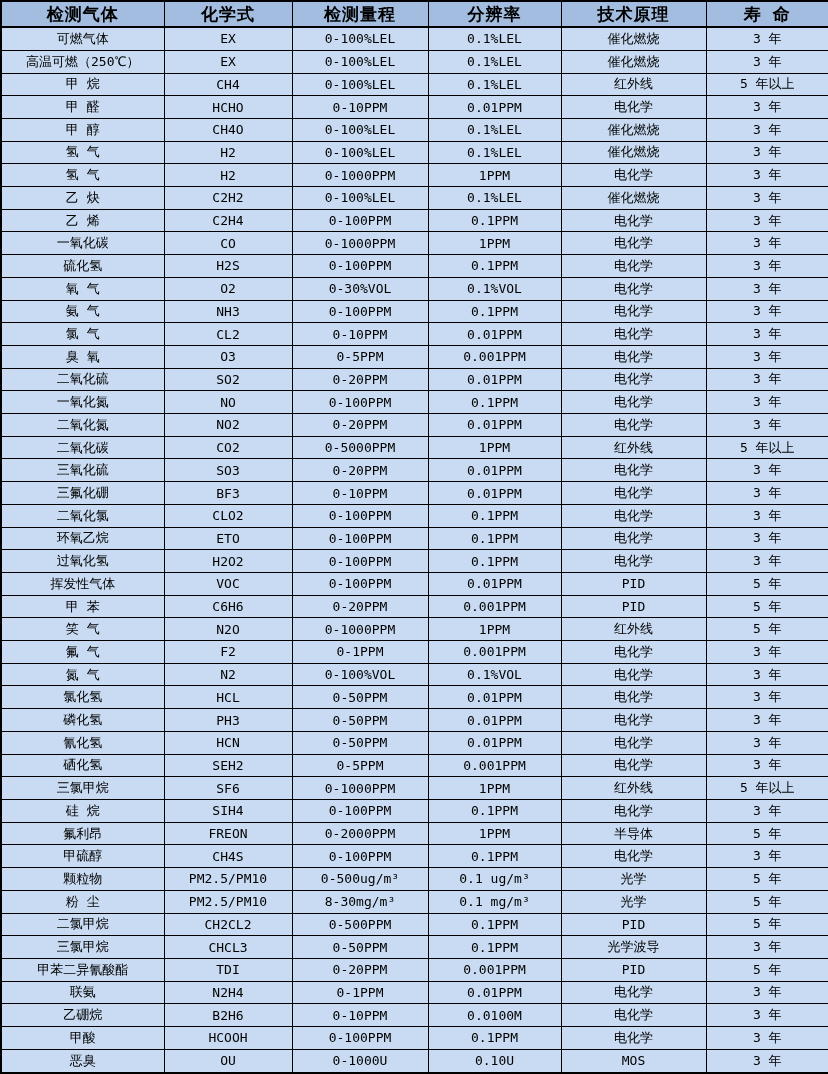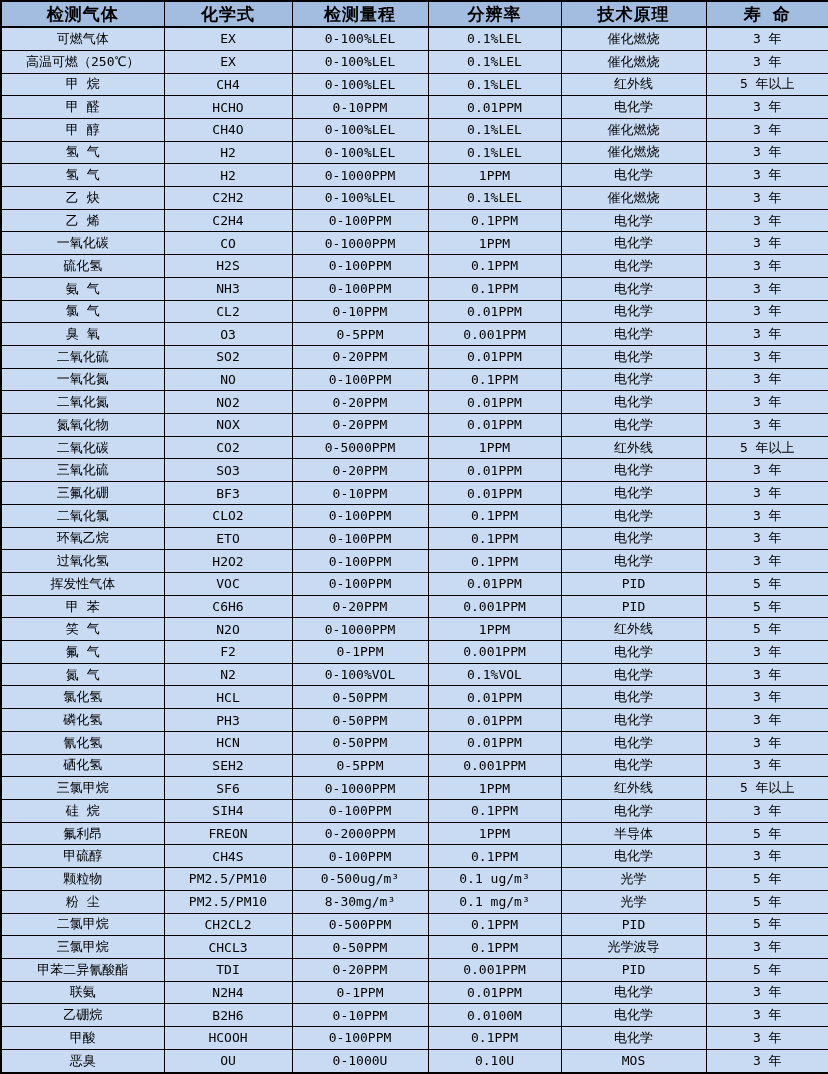--- a/index.html
+++ b/index.html
@@ -162,20 +162,28 @@
         </tr>
         <tr>
           <td>硫化氢</td>
           <td>H2S</td>
           <td>0-100PPM</td>
           <td>0.1PPM</td>
           <td>电化学</td>
           <td>3 年</td>
         </tr>
         <tr>
+          <td>氧 气</td>
+          <td>O2</td>
+          <td>0-30%VOL</td>
+          <td>0.1%VOL</td>
+          <td>电化学</td>
+          <td>3 年</td>
+        </tr>
+        <tr>
           <td>氨 气</td>
           <td>NH3</td>
           <td>0-100PPM</td>
           <td>0.1PPM</td>
           <td>电化学</td>
           <td>3 年</td>
         </tr>
         <tr>
           <td>氯 气</td>
           <td>CL2</td>
@@ -204,28 +212,20 @@
           <td>一氧化氮</td>
           <td>NO</td>
           <td>0-100PPM</td>
           <td>0.1PPM</td>
           <td>电化学</td>
           <td>3 年</td>
         </tr>
         <tr>
           <td>二氧化氮</td>
           <td>NO2</td>
-          <td>0-20PPM</td>
-          <td>0.01PPM</td>
-          <td>电化学</td>
-          <td>3 年</td>
-        </tr>
-        <tr>
-          <td>氮氧化物</td>
-          <td>NOX</td>
           <td>0-20PPM</td>
           <td>0.01PPM</td>
           <td>电化学</td>
           <td>3 年</td>
         </tr>
         <tr>
           <td>二氧化碳</td>
           <td>CO2</td>
           <td>0-5000PPM</td>
           <td>1PPM</td>

